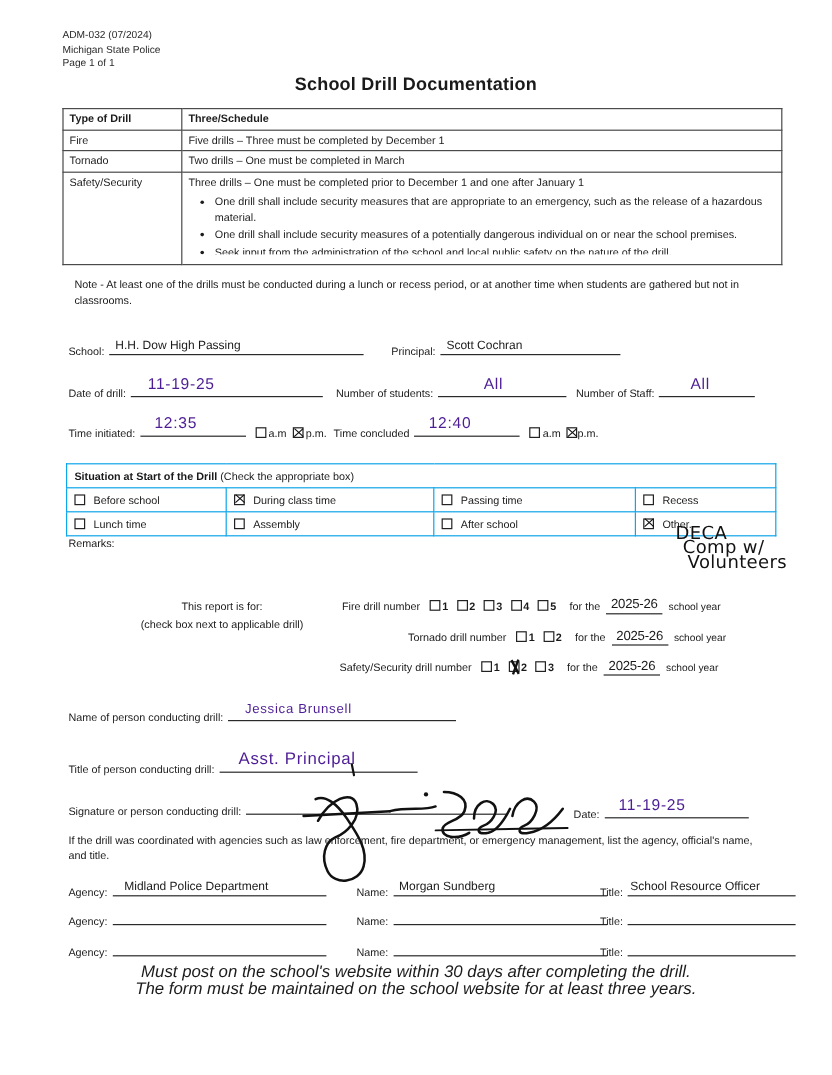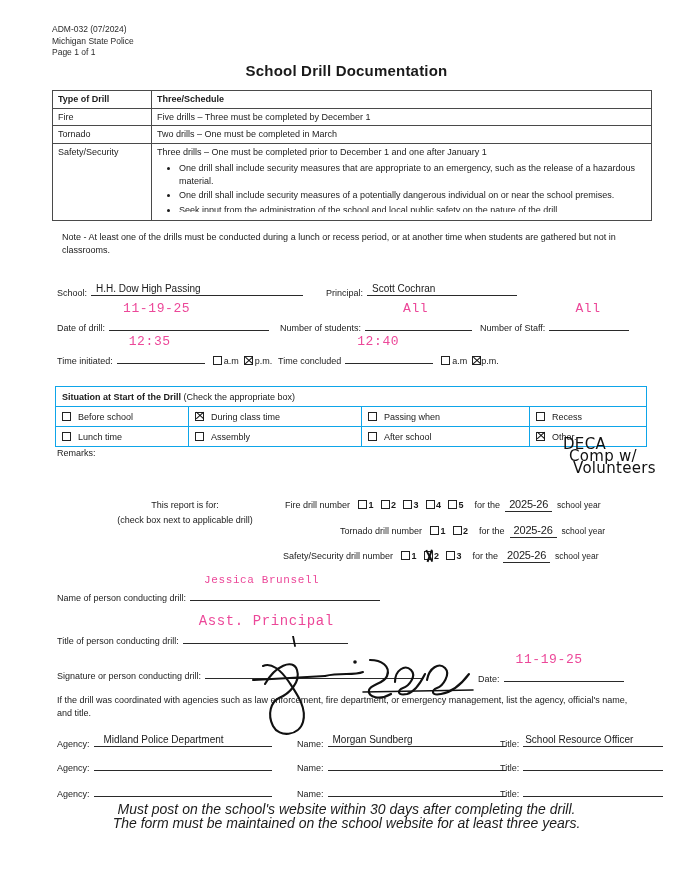--- a/index.html
+++ b/index.html
@@ -97,26 +97,26 @@
     white-space: nowrap;
   }
   .fld .lbl { color: #1c1c1c; }
   .line {
     border-bottom: 1.2px solid #2a2a2a;
     display: inline-block;
     margin-left: 4px;
     position: relative;
   }
   .hand {
-    font-family: Liberation Mono, monospace;
+    font-family: Liberation Sans, sans-serif;
     font-size: 13px;
-    color: #ec4899;
+    color: #4c1d95;
     letter-spacing: .6px;
     position: absolute;
-    bottom: 14px;
+    bottom: 3px;
     left: 8px;
     white-space: nowrap;
   }
   .typed {
     font-size: 10px;
     color: #1a1a1a;
     position: absolute;
     bottom: 1px;
     left: 5px;
     white-space: nowrap;
@@ -366,21 +366,21 @@
       </td>
     </tr>
     <tr>
       <td class="cbcell" style="width:120px;">
         <span class="cb"></span><span class="t">Before school</span>
       </td>
       <td class="cbcell" style="width:160px;">
         <span class="cb x"></span><span class="t">During class time</span>
       </td>
       <td class="cbcell" style="width:155px;">
-        <span class="cb"></span><span class="t">Passing when</span>
+        <span class="cb"></span><span class="t">Passing time</span>
       </td>
       <td class="cbcell">
         <span class="cb"></span><span class="t">Recess</span>
       </td>
     </tr>
     <tr>
       <td class="cbcell">
         <span class="cb"></span><span class="t">Lunch time</span>
       </td>
       <td class="cbcell">

